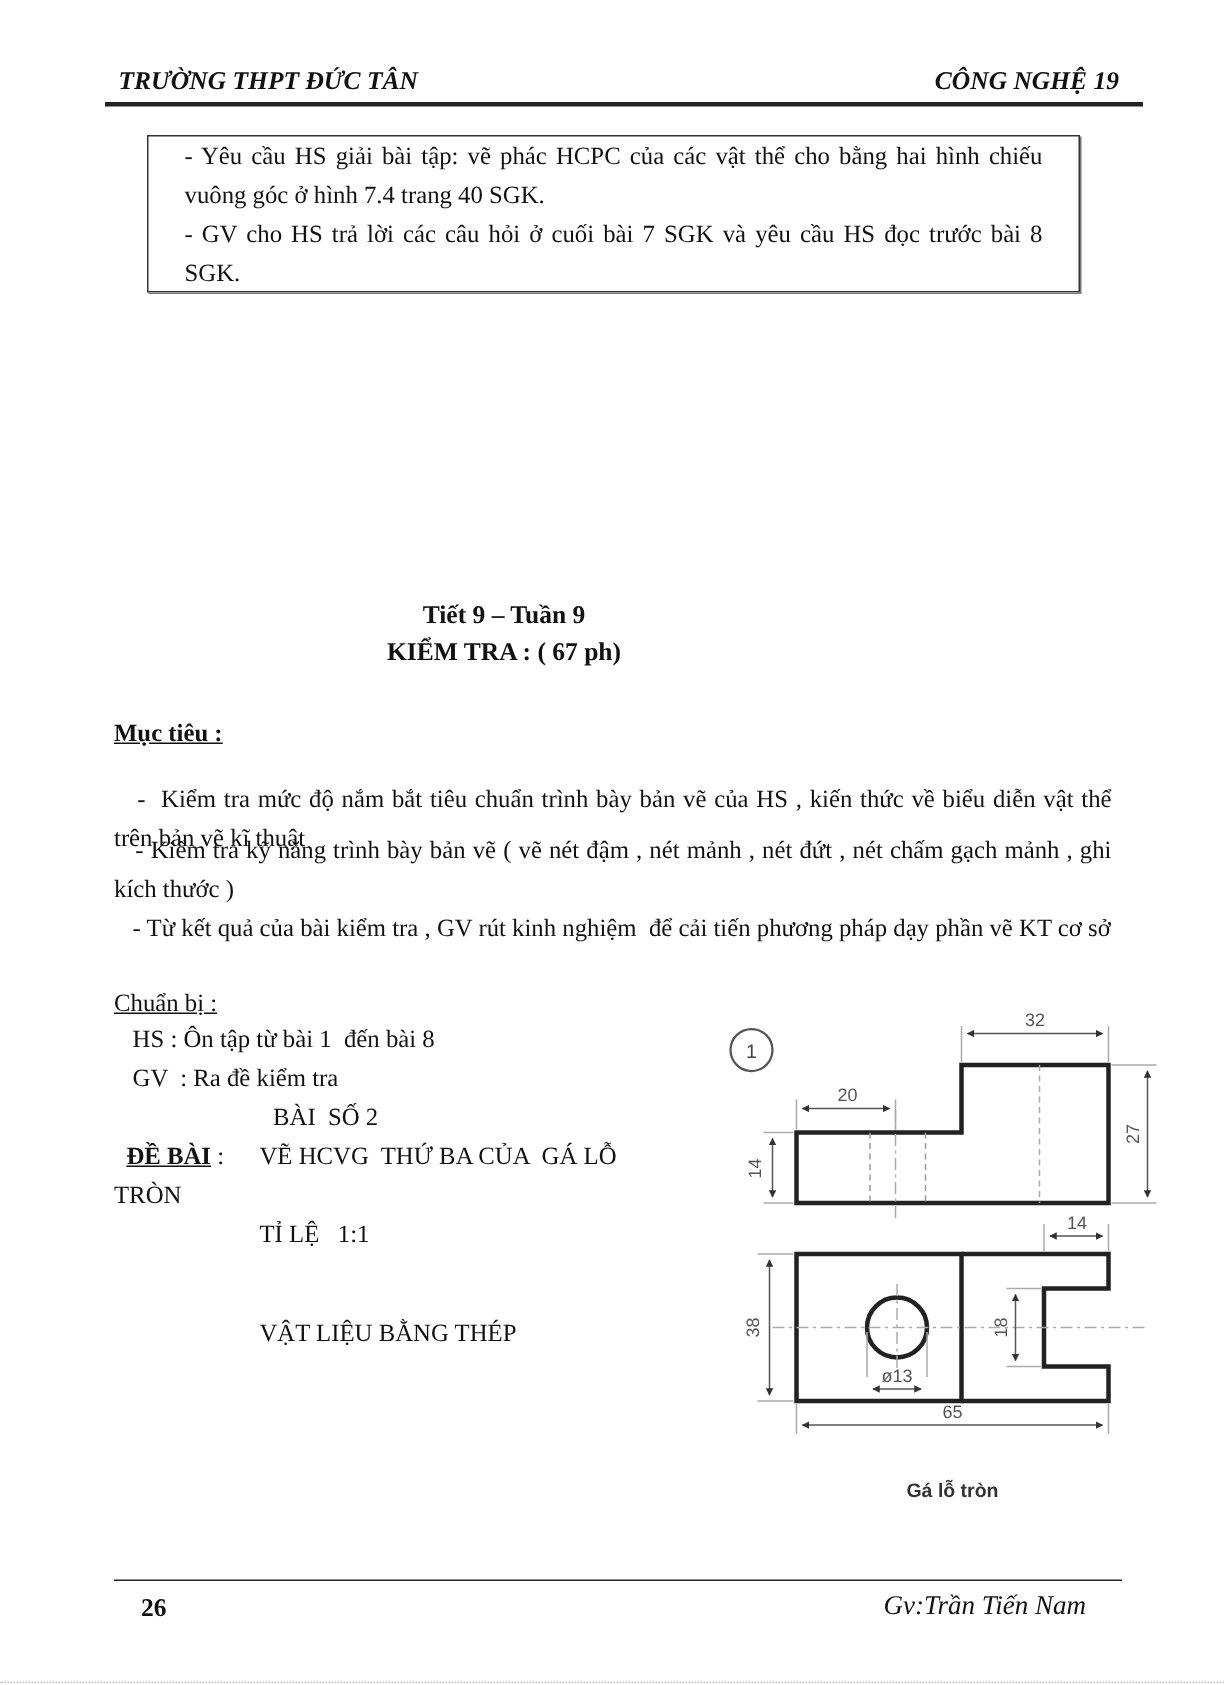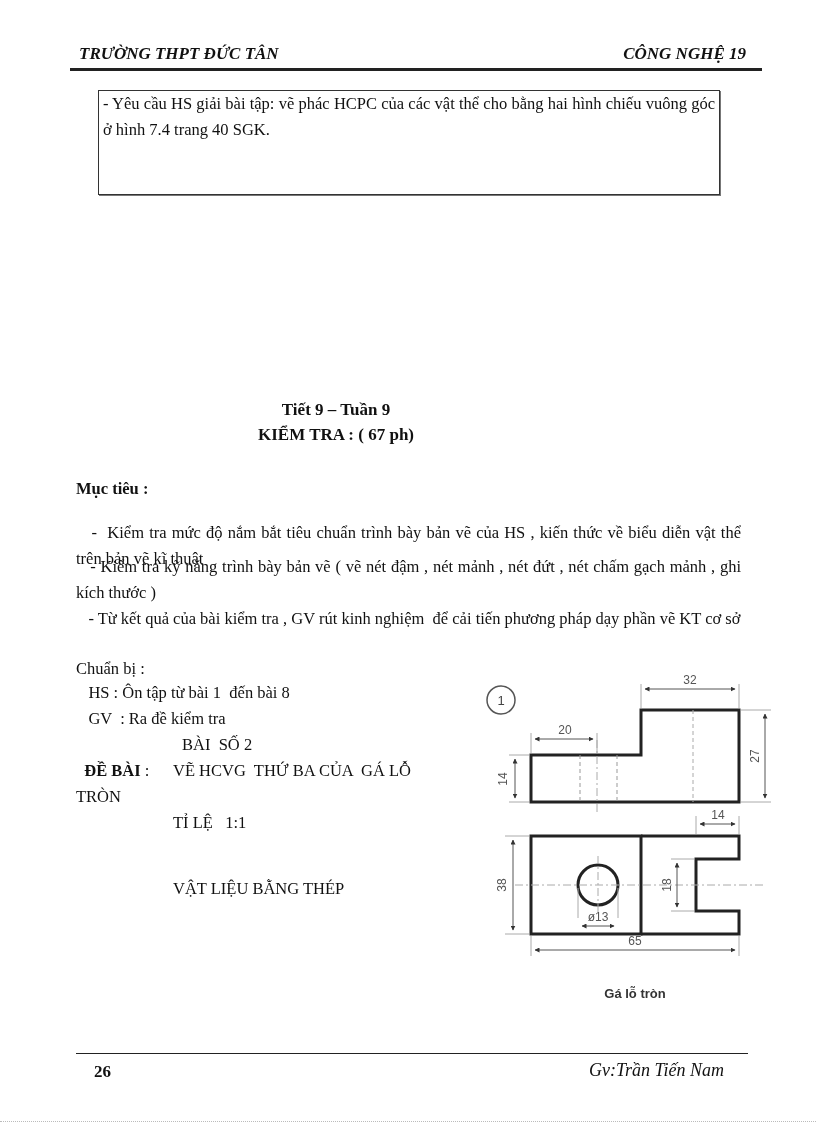--- a/index.html
+++ b/index.html
@@ -4,43 +4,44 @@
   <style>
     html, body { margin: 0; padding: 0; background: #ffffff; }
     body { width: 816px; height: 1123px; position: relative; overflow: hidden;
            font-family: "Liberation Serif", "DejaVu Serif", serif; color: #111; }
     .abs { position: absolute; }
     .header-left, .header-right { font-style: italic; font-weight: bold; font-size: 17px; top: 44px; }
     .header-left { left: 79px; }
     .header-right { right: 70px; }
     .header-rule { left: 70px; width: 692px; top: 68px; height: 0; border-top: 3px solid #222; }
     .box { left: 98px; top: 90px; width: 622px; height: 105px; border: 1px solid #333;
-           box-shadow: 1px 1px 0 #777; padding: 0 4px; box-sizing: border-box; font-size: 16.5px; line-height: 26px;
+           box-shadow: 1px 1px 0 #777; padding: 0 24px; box-sizing: border-box; font-size: 16.5px; line-height: 26px;
            text-align: justify; }
     .box p { margin: 0; }
     .center-title { left: 0; width: 672px; text-align: center; font-weight: bold; font-size: 17px; }
     .para { left: 76px; width: 665px; font-size: 16.5px; line-height: 26px; text-align: justify; }
-    .uline { }
+    .uline { text-decoration: underline; }
     .bold { font-weight: bold; }
     .line { font-size: 16.5px; line-height: 26px; white-space: pre; }
     .footer-rule { left: 76px; width: 672px; top: 1053px; border-top: 1px solid #222; }
     .footer-page { left: 94px; top: 1062px; font-weight: bold; font-size: 17px; }
     .footer-author { right: 92px; top: 1060px; font-style: italic; font-weight: normal; font-size: 18px; }
     .dotted { left: 0; width: 816px; top: 1121px; border-top: 1px dotted #bbb; }
     svg text { font-family: "Liberation Sans", "DejaVu Sans", sans-serif; }
   </style>
 </head>
 <body>
 
 <div class="abs header-left">TRƯỜNG THPT ĐỨC  TÂN</div>
 <div class="abs header-right">CÔNG NGHỆ 19</div>
 <div class="abs header-rule"></div>
 
 <div class="abs box">
   <p>- Yêu cầu HS giải bài tập: vẽ phác HCPC của các vật thể cho bằng hai hình chiếu vuông góc ở hình 7.4 trang 40 SGK.</p>
+  <p>- GV cho HS trả lời  các câu hỏi ở cuối bài 7 SGK và yêu cầu HS đọc trước bài 8 SGK.</p>
 </div>
 
 <div class="abs center-title" style="top:400px;">Tiết 9 – Tuần 9</div>
 <div class="abs center-title" style="top:425px;">KIỂM TRA : ( 67 ph)</div>
 
 <div class="abs para bold uline" style="top:476px; width:auto;">Mục tiêu :</div>
 <div class="abs para" style="top:520px; white-space:pre-wrap;">   -  Kiểm tra mức độ nắm bắt tiêu chuẩn trình bày bản vẽ của HS , kiến thức về biểu diễn vật thể trên bản vẽ kĩ thuật</div>
 <div class="abs para" style="top:554px; white-space:pre-wrap;">   - Kiểm tra kỹ năng trình bày bản vẽ ( vẽ nét đậm , nét mảnh , nét đứt , nét chấm gạch mảnh , ghi kích thước )</div>
 <div class="abs para" style="top:606px; white-space:pre-wrap;">   - Từ kết quả của bài kiểm tra , GV rút kinh nghiệm  để cải tiến phương pháp dạy phần vẽ KT cơ sở</div>
 

